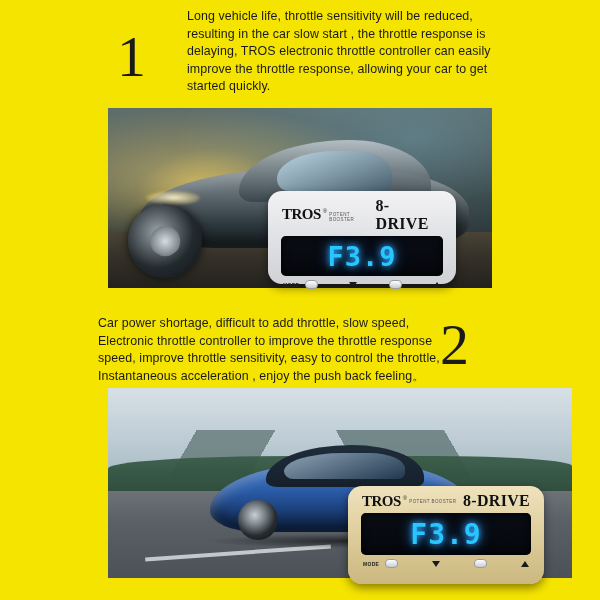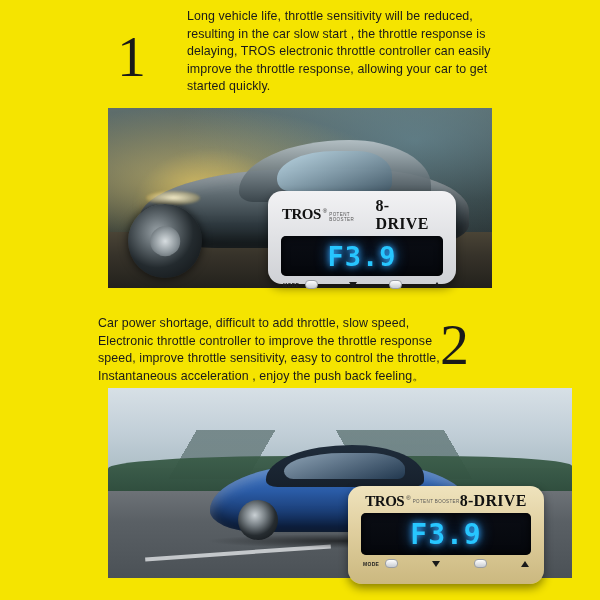--- a/index.html
+++ b/index.html
@@ -187,21 +187,21 @@
     background: linear-gradient(180deg, #f2f2f4 0%, #e2e3e6 45%, #cfd1d5 100%);
     border-radius: 14px;
     box-shadow: 0 4px 10px rgba(0,0,0,.45);
     padding: 6px 10px 7px;
   }
   #device-1 { left: 268px; top: 191px; width: 188px; height: 93px; }
   #device-2 { left: 348px; top: 486px; width: 196px; height: 98px;
               background: linear-gradient(180deg, #efe3bd 0%, #e0cf9f 45%, #cbb87f 100%); }
 
   .device-top {
-    display: flex; align-items: center; justify-content: center;
+    display: flex; align-items: center; justify-content: space-between;
     padding: 0 4px;
   }
   .brand {
     display: flex; align-items: baseline; gap: 2px;
   }
   .brand .mark {
     font-family: "Liberation Serif", serif;
     font-weight: 700; font-size: 15px; color: #111; letter-spacing: -.5px;
   }
   .brand .sub {

